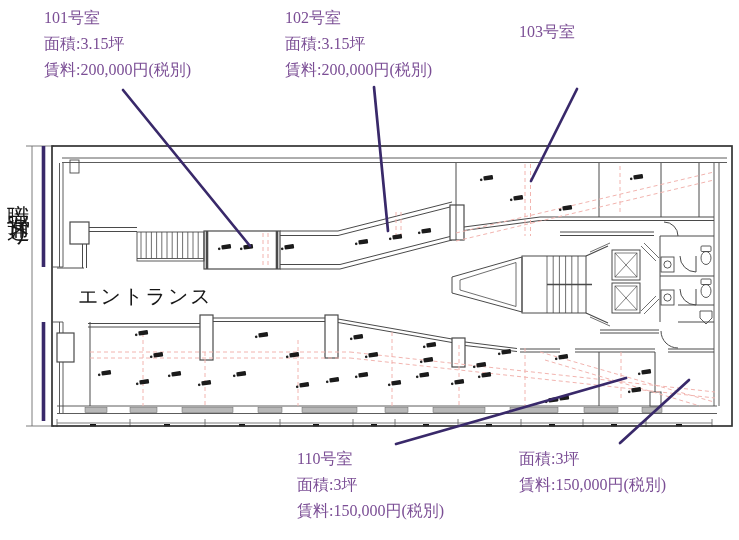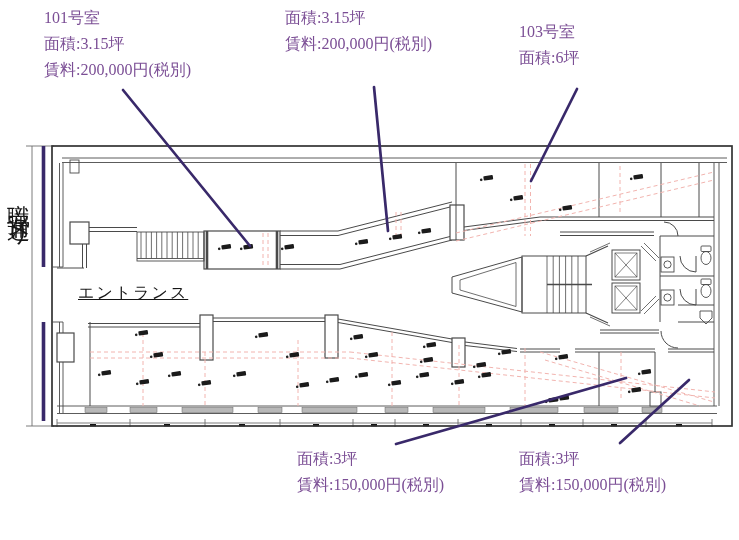--- a/index.html
+++ b/index.html
@@ -13,21 +13,21 @@
     font-size:16px;line-height:26px;white-space:nowrap;
   }
   .room-label .rl{display:block;}
   .street-label{
     position:absolute;z-index:2;left:3px;top:186px;color:#161616;
     writing-mode:vertical-rl;text-orientation:upright;
     font-size:23px;letter-spacing:7px;
   }
   .entrance-label{
     position:absolute;z-index:2;left:78px;top:283px;color:#161616;
-    font-size:16px;letter-spacing:2px;white-space:nowrap;text-decoration:underline;
+    font-size:20px;letter-spacing:2px;white-space:nowrap;
   }
 </style>
 </head>
 <body>
 
 <svg id="plan-svg" width="739" height="540" viewBox="0 0 739 540">
 
   <g stroke="#6d6d6d" stroke-width="0.9" fill="none">
     <path d="M32,146 V426 M26,146 H54 M26,426 H54"></path>
     <path d="M57,423 H712"></path>
@@ -384,30 +384,31 @@
   </g>
 </svg>
 
 <div class="room-label" style="left:44px;top:5px">
   <span class="rl">101号室</span>
   <span class="rl">面積:3.15坪</span>
   <span class="rl">賃料:200,000円(税別)</span>
 </div>
 
 <div class="room-label" style="left:285px;top:5px">
+  <span class="rl">102号室</span>
   <span class="rl">面積:3.15坪</span>
   <span class="rl">賃料:200,000円(税別)</span>
 </div>
 
 <div class="room-label" style="left:519px;top:19px">
   <span class="rl">103号室</span>
-  <span class="rl">面積:6坪</span>
 </div>
 
 <div class="room-label" style="left:297px;top:446px">
+  <span class="rl">110号室</span>
   <span class="rl">面積:3坪</span>
   <span class="rl">賃料:150,000円(税別)</span>
 </div>
 
 <div class="room-label" style="left:519px;top:446px">
   <span class="rl">面積:3坪</span>
   <span class="rl">賃料:150,000円(税別)</span>
 </div>
 
 <div class="street-label">職安通り</div>

